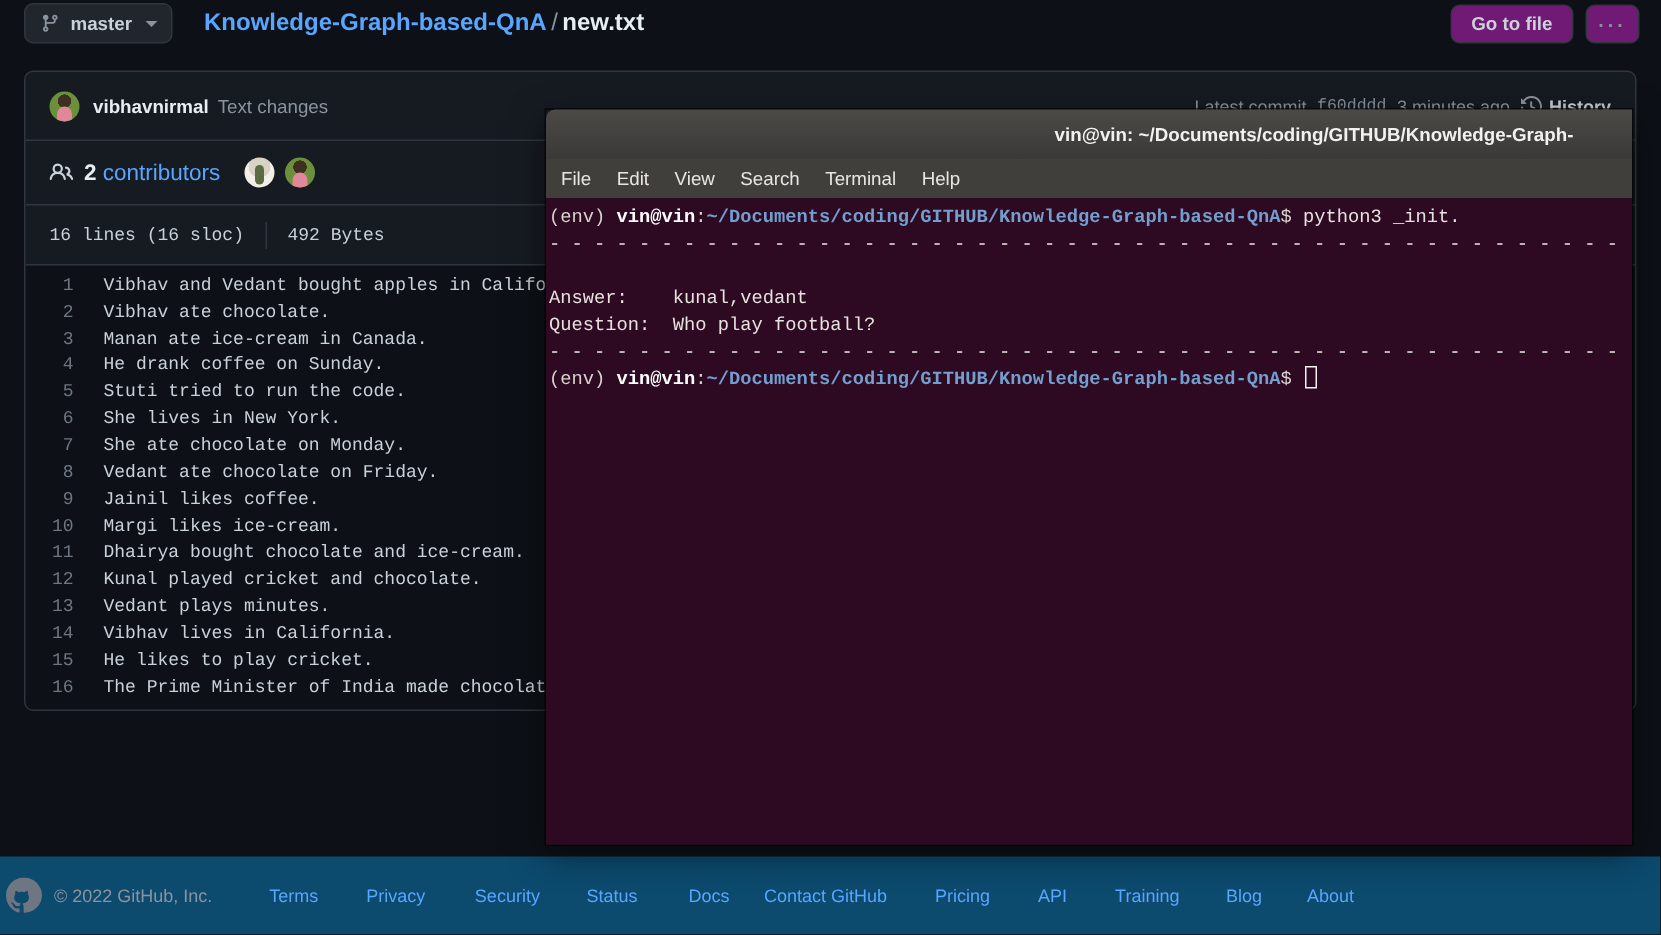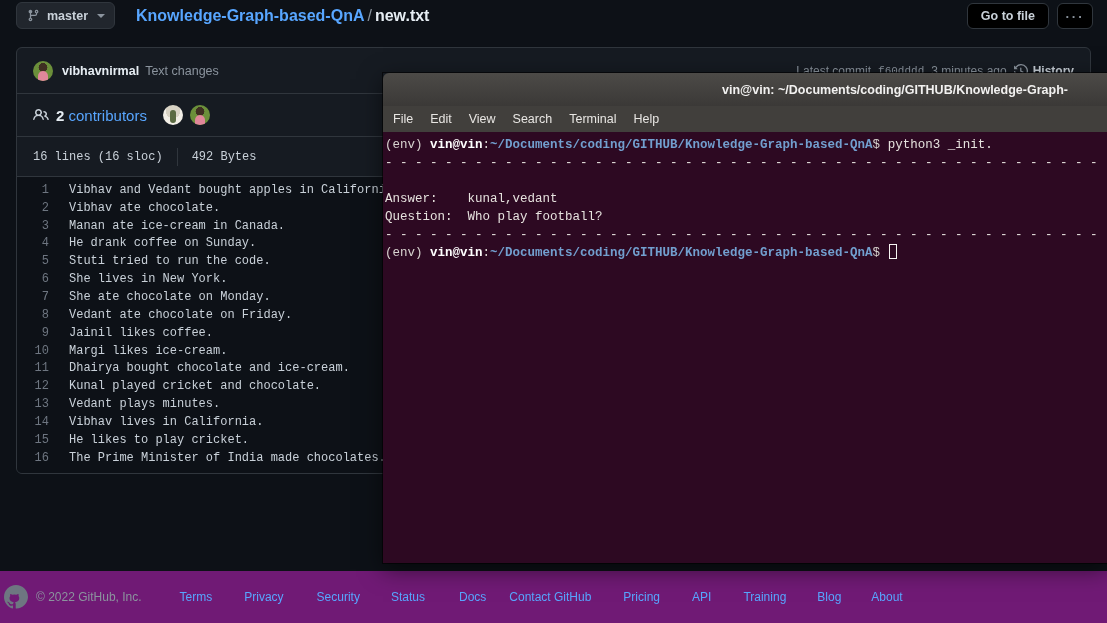--- a/index.html
+++ b/index.html
@@ -29,21 +29,21 @@
     border-right: 4px solid transparent; border-top: 4px solid #8b949e;
     margin-left: 2px;
   }
   .breadcrumb { margin-left: 21px; font-size: 16px; font-weight: 600; color: #c9d1d9; }
   .breadcrumb a { color: #58a6ff; text-decoration: none; font-weight: 600; }
   .breadcrumb .sep { color: #8b949e; font-weight: 400; margin: 0 3px; }
   .breadcrumb .leaf { color: #e6edf3; font-weight: 600; }
 
   .topbar-right { position: absolute; right: 14px; top: 3px; display: flex; gap: 8px; }
   .btn-dark {
-    height: 26px; padding: 0 13px; background: #000000; border: 1px solid #30363d;
+    height: 26px; padding: 0 13px; background: #701a75; border: 1px solid #30363d;
     border-radius: 6px; color: #c9d1d9; font-size: 12.5px; font-weight: 600;
     display: flex; align-items: center; justify-content: center;
   }
   .btn-dots { width: 36px; padding: 0; letter-spacing: 2px; color: #8b949e; font-size: 13px; }
 
   .file-card {
     position: absolute; left: 16px; top: 47px; width: 1075px;
     background: #161b22; border: 1px solid #30363d; border-radius: 6px;
     overflow: hidden;
   }
@@ -79,30 +79,30 @@
   .code-header .divider { width: 1px; height: 18px; background: #30363d; margin: 0 14px; }
 
   .code-body { border-top: 1px solid #30363d; background: #0d1117; padding: 4px 0 6px; }
   .code-line { display: flex; align-items: center; height: 17.85px; font-family: "Liberation Mono", monospace; font-size: 12px; }
   .ln { width: 42px; text-align: right; color: #6e7681; flex: none; padding-right: 10px; }
   .lc { color: #c9d1d9; white-space: pre; padding-left: 10px; }
 
   
   .gh-footer {
     position: absolute; left: 0; bottom: 0; width: 1107px; height: 52px;
-    display: flex; align-items: center; background: #701a75;
+    display: flex; align-items: center; background: #0c4a6e;
   }
   .gh-mark { margin-left: 4px; width: 24px; height: 24px; color: #6e7681; }
   .copyright { margin-left: 8px; font-size: 12px; color: #8b949e; }
   .footer-links { display: flex; margin-left: 38px; }
   .footer-links a { color: #58a6ff; font-size: 12px; text-decoration: none; }
 
   
   .term {
-    position: absolute; left: 383px; top: 73px; width: 724px; height: 490px;
+    position: absolute; left: 364px; top: 73px; width: 724px; height: 490px;
     box-shadow: 0 0 0 1px rgba(0,0,0,.6), 0 6px 22px rgba(0,0,0,.55);
   }
   .term-title {
     height: 33px; background: linear-gradient(#4c4a47, #3b3937);
     border-top-left-radius: 6px;
     display: flex; align-items: center; justify-content: center;
     color: #f2f1f0; font-size: 12.5px; font-weight: 700;
     padding-left: 300px; white-space: nowrap; overflow: hidden;
   }
   .term-menu {

